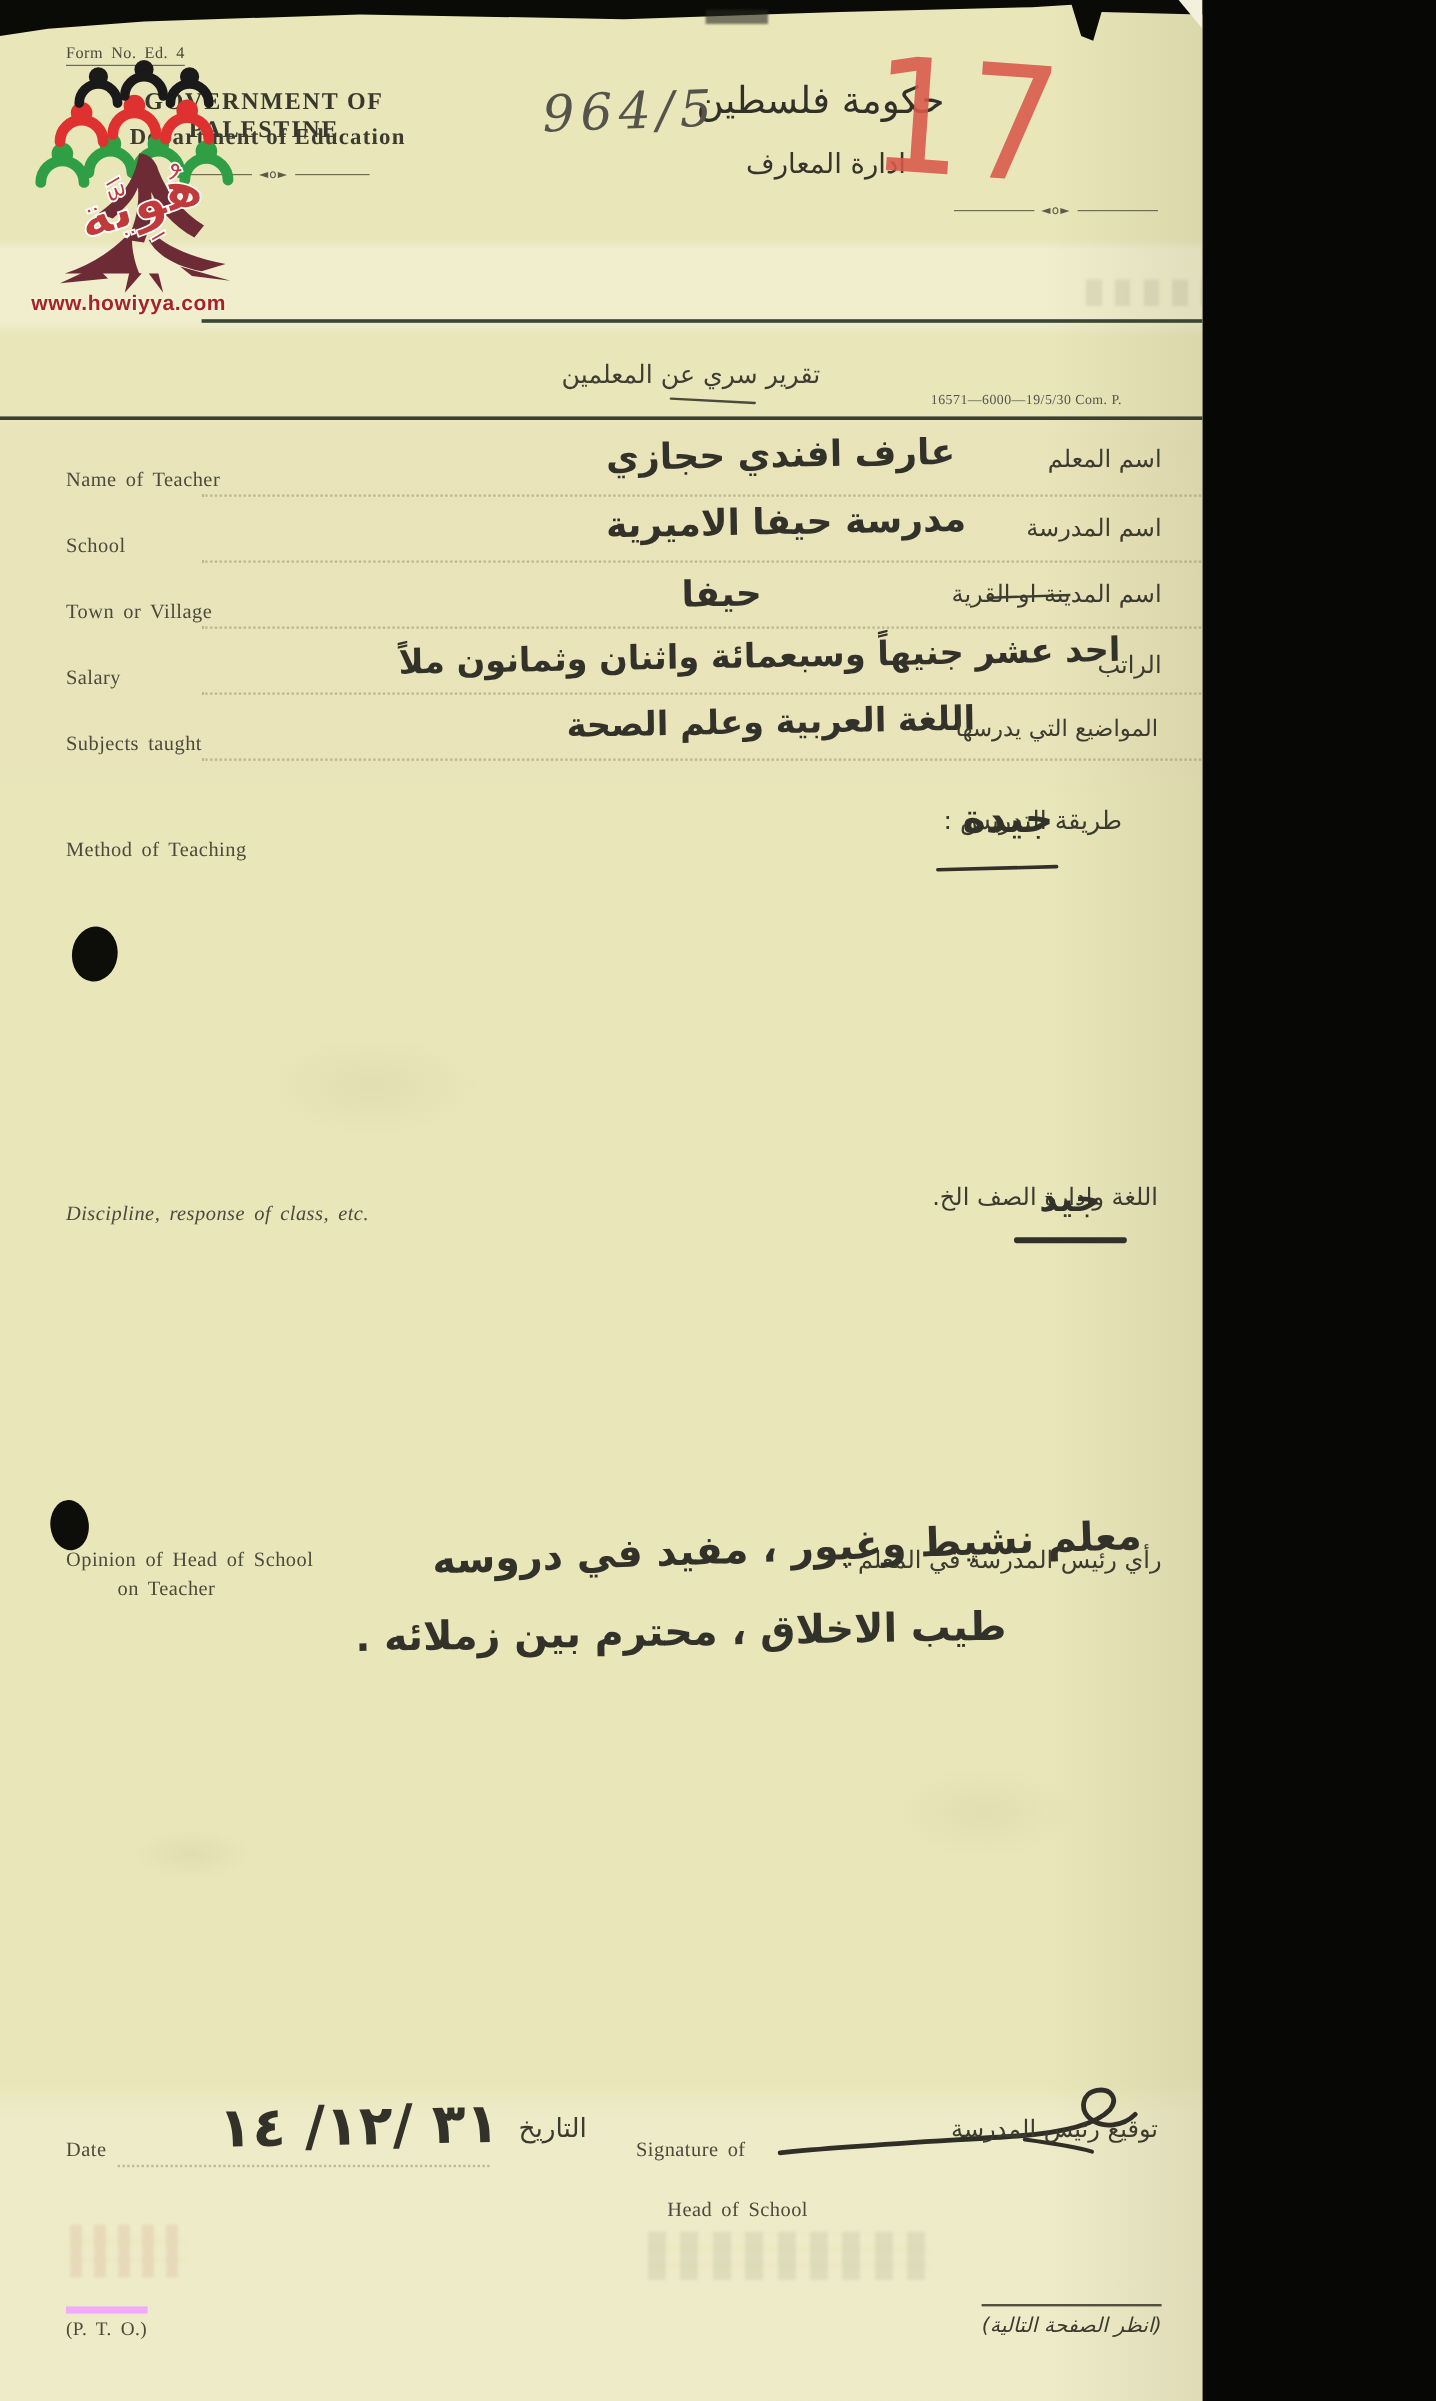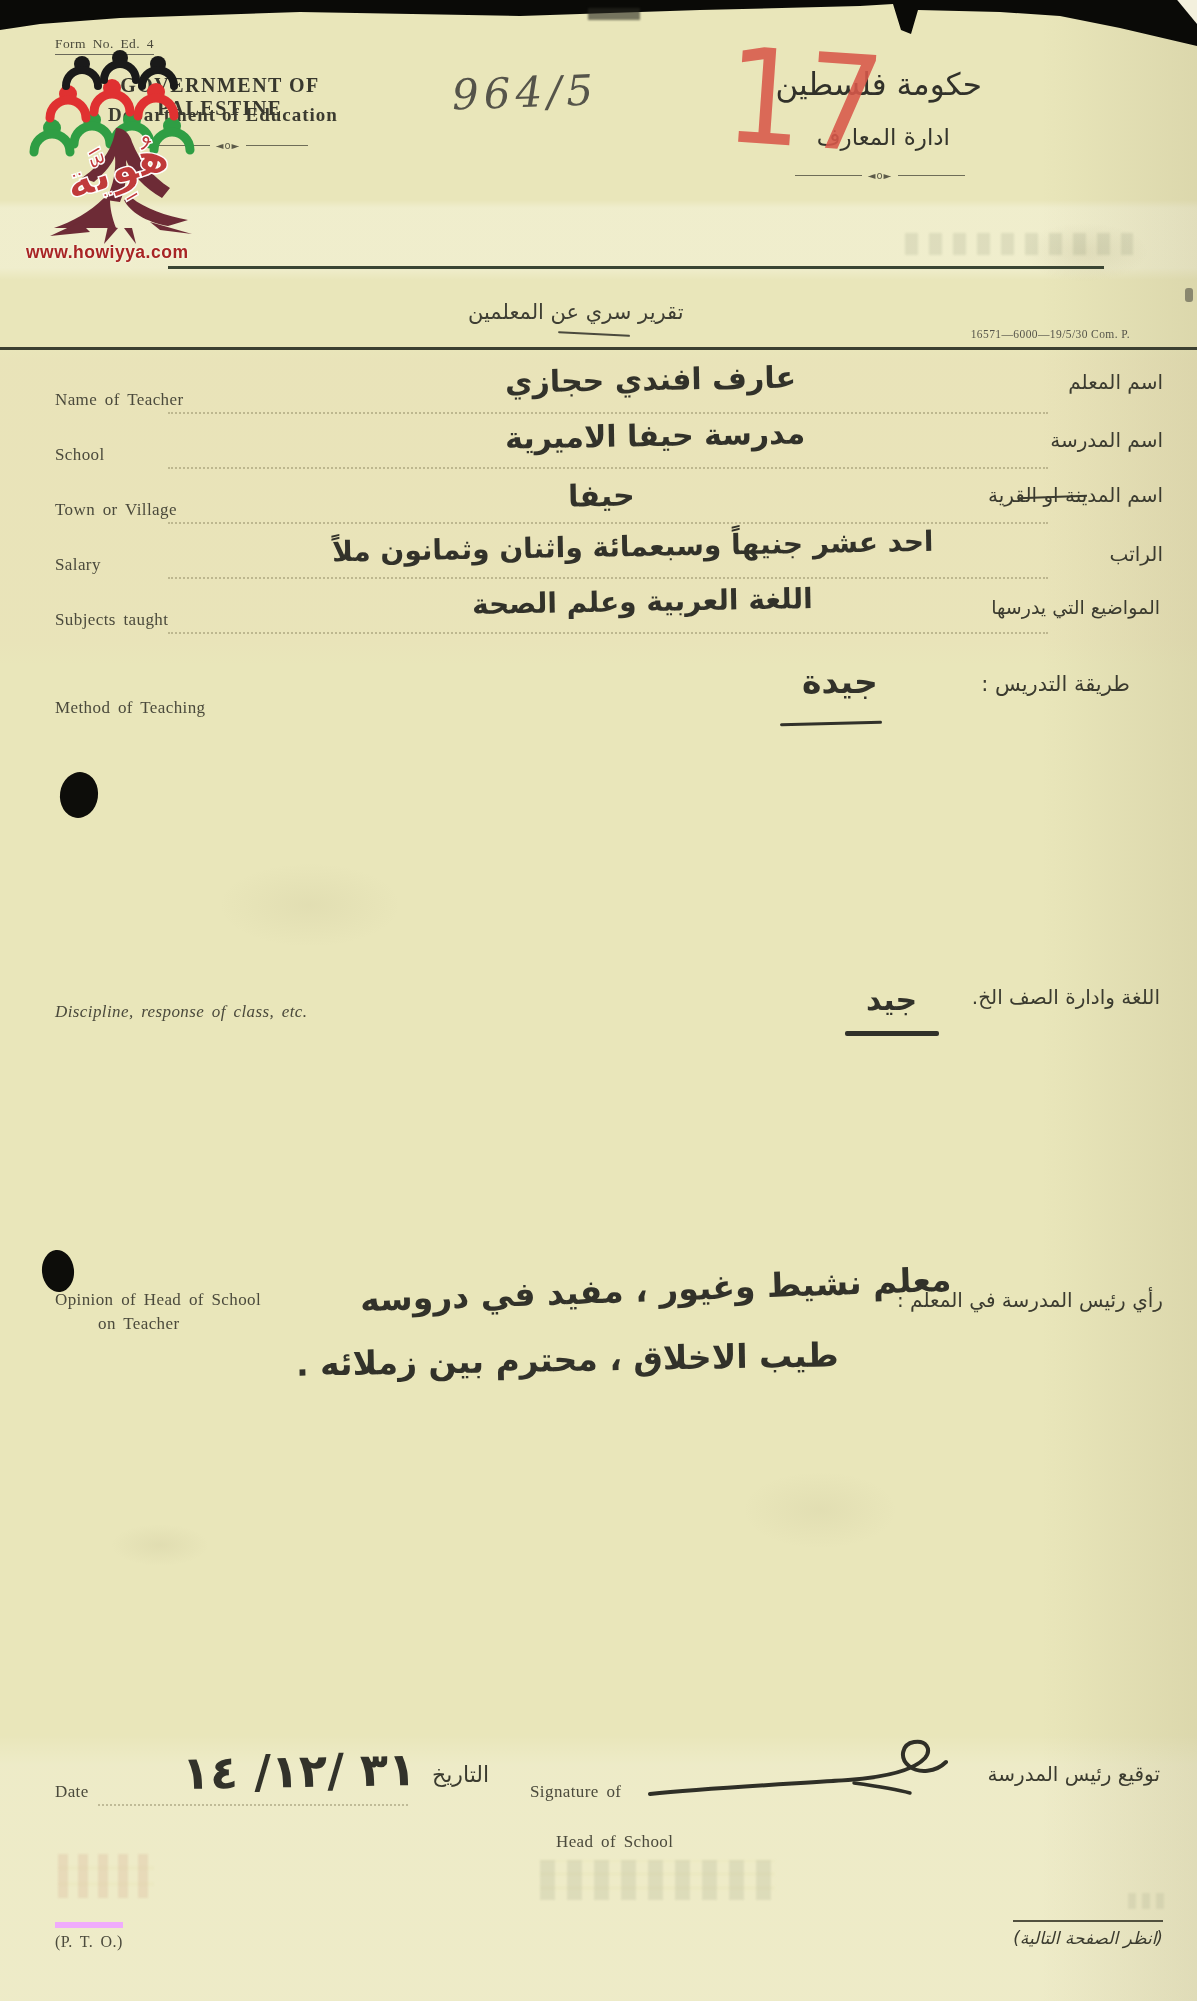--- a/index.html
+++ b/index.html
@@ -1,16 +1,16 @@
 <!DOCTYPE html>
 <html><head>
 <meta charset="utf-8">
 <style>
   html,body{margin:0;padding:0;background:#070705;}
-  .page{position:relative;width:1197px;height:2001px;background:#fef9c3;overflow:hidden;
+  .page{position:relative;width:1002px;height:2001px;background:#fef9c3;overflow:hidden;
         font-family:"Liberation Serif",serif;}
   .paper{position:absolute;inset:0;background:#e9e6ba;}
   .tone{position:absolute;inset:0;pointer-events:none;background:
     linear-gradient(90deg, transparent 87%, rgba(150,140,100,.16) 100%),
     linear-gradient(180deg, transparent 200px, rgba(255,255,248,.30) 208px, rgba(255,255,248,.30) 268px, transparent 280px),
     linear-gradient(180deg, transparent 345px, rgba(233,208,178,.12) 362px, rgba(233,208,178,.10) 640px, transparent 665px),
     linear-gradient(180deg, transparent 1735px, rgba(255,255,248,.22) 1765px);}
   .stains{position:absolute;inset:0;pointer-events:none;background:
     radial-gradient(90px 42px at 1085px 252px, rgba(140,130,90,.13), transparent 70%),
     radial-gradient(130px 60px at 310px 905px, rgba(140,130,90,.08), transparent 70%),

